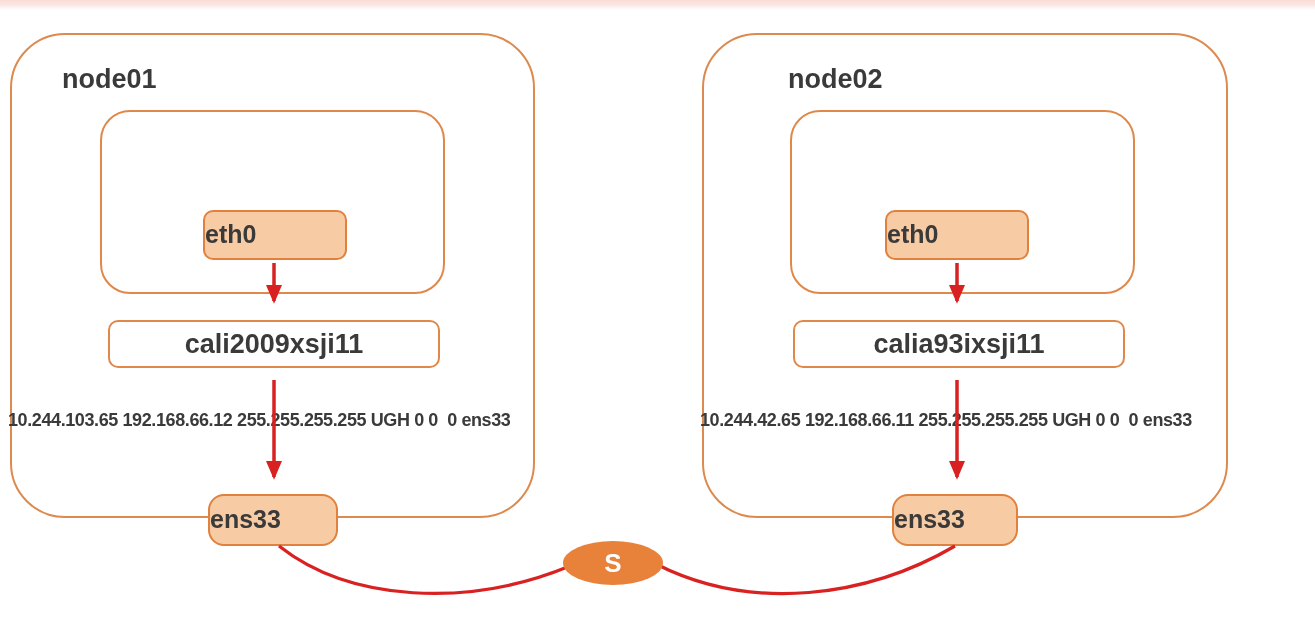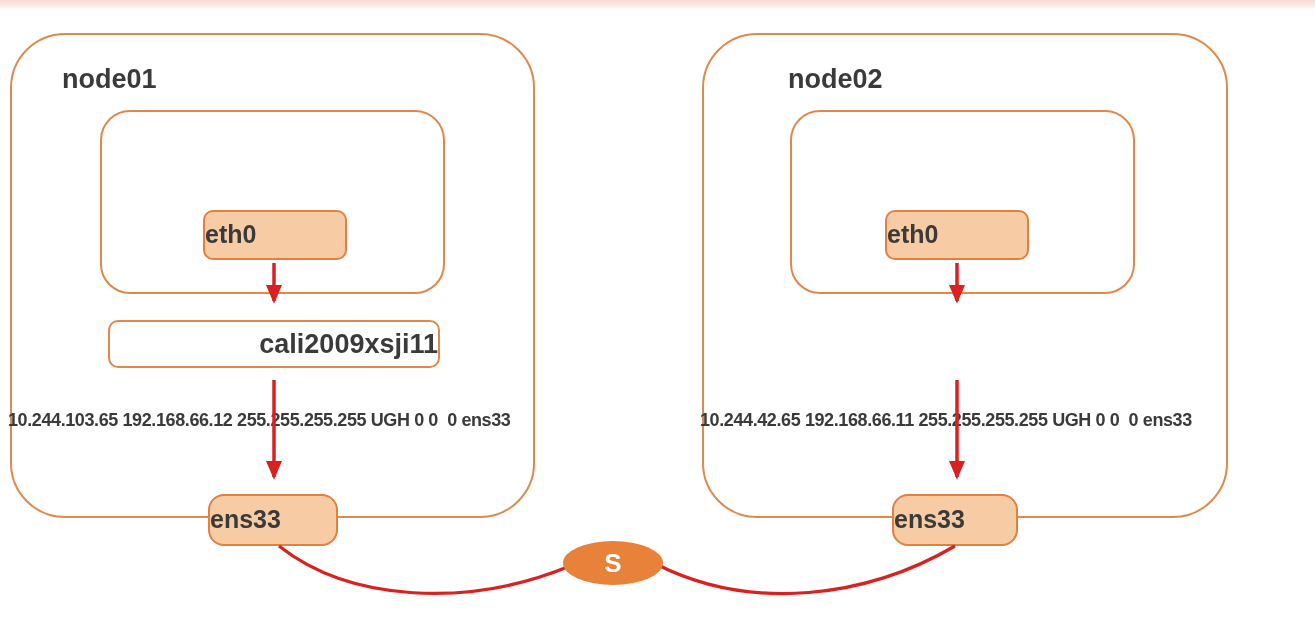--- a/index.html
+++ b/index.html
@@ -53,21 +53,21 @@
     font-size: 25px;
     font-weight: 700;
     z-index: 4;
   }
 
   .veth-box {
     background: #ffffff;
     border: 2px solid #e0884a;
     border-radius: 10px;
     box-sizing: border-box;
-    text-align: right;
+    text-align: center;
     font-size: 27px;
     font-weight: 700;
     line-height: 44px;
     z-index: 4;
   }
 
   .route-text {
     font-size: 18px;
     font-weight: 700;
     letter-spacing: -0.4px;
@@ -132,20 +132,21 @@
 
 
   <div class="abs node-box" style="left:702px; top:33px; width:526px; height:485px;"></div>
   <div class="abs node-label" style="left:752px; top:64px;margin-left:36px;">node02</div>
 
   <div class="abs pod-box" style="left:790px; top:110px; width:345px; height:184px;"></div>
   <div class="abs pod-label" style="left:818px; top:126px;">pod2</div>
   <div class="abs pod-ip" style="left:862px; top:164px;">10.244.103.65</div>
   <div class="abs iface-box" style="left:885px; top:210px; width:144px; height:50px; line-height:45px;">eth0</div>
 
+  <div class="abs veth-box" style="left:793px; top:320px; width:332px; height:48px;">calia93ixsji11</div>
 
   <div class="abs route-text" style="left:700px; top:410px;">10.244.42.65 192.168.66.11 255.255.255.255 UGH 0 0  0 ens33</div>
 
   <div class="abs iface-box host-iface" style="left:892px; top:494px; width:126px; height:52px;">ens33</div>
 
 
   <svg id="overlay-svg" class="abs" viewBox="0 0 1315 628" xmlns="http://www.w3.org/2000/svg">
     <defs>
       <marker id="arrowhead" markerWidth="5.6" markerHeight="4.6" refX="4.6" refY="2.3" orient="auto">
         <path d="M0,0 L5.4,2.3 L0,4.6 z" fill="#d92121"></path>

